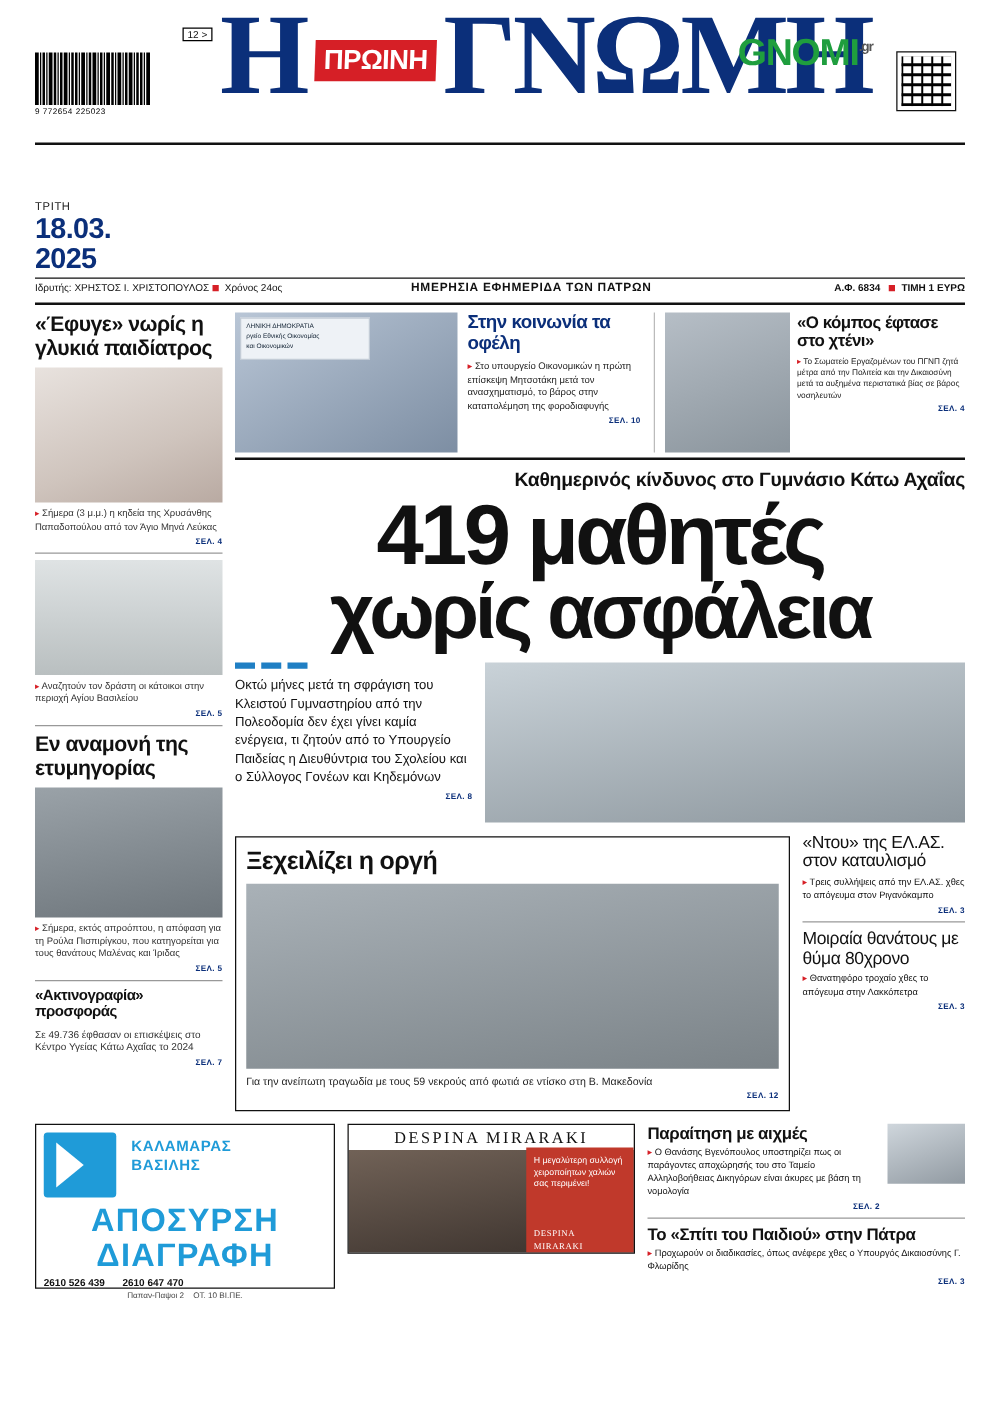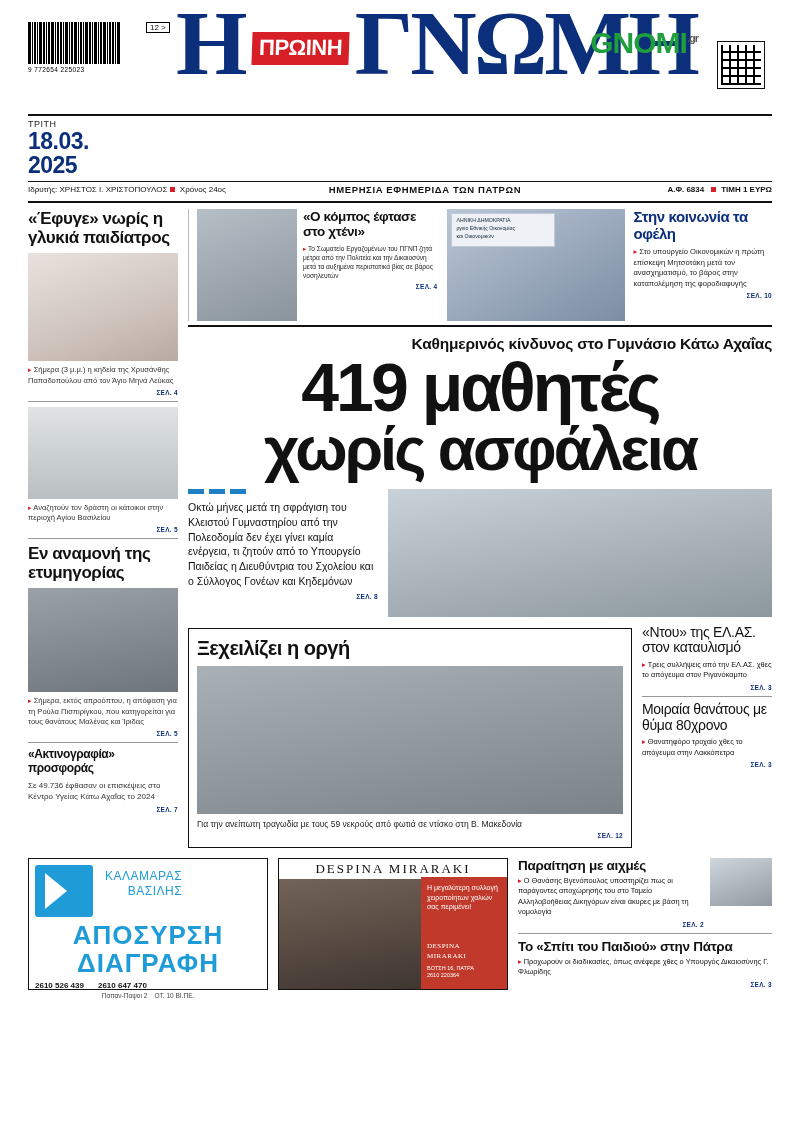--- a/index.html
+++ b/index.html
@@ -6,21 +6,21 @@
   html, body {
     width: 800px; height: 1137px;
     background: #ffffff;
     font-family: "Liberation Sans", sans-serif;
     color: #111;
     overflow: hidden;
   }
   .page { position: relative; width: 800px; height: 1137px; padding: 0 28px; }
 
   
-  .masthead { position: relative; height: 112px; display: flex; align-items: flex-start; }
+  .masthead { position: relative; height: 112px; display: flex; align-items: center; }
   .barcode-block { width: 110px; padding-top: 22px; }
   .barcode { display: flex; align-items: flex-end; height: 42px; gap: 1px; }
   .barcode i { display: block; background: #000; width: 2px; height: 42px; }
   .barcode i.w { width: 1px; }
   .barcode i.t { width: 3px; }
   .barcode-num { font-size: 6.5px; letter-spacing: .4px; margin-top: 2px; color: #000; font-family: "Liberation Sans", sans-serif; }
   .issue-chip { position: absolute; left: 118px; top: 22px; font-size: 8px; border: 1px solid #000; padding: 0 3px; background: #fff; }
 
   .title-wrap { flex: 1; position: relative; height: 112px; }
   .logo-row { display: flex; align-items: center; height: 86px; padding-left: 38px; }
@@ -47,21 +47,21 @@
   }
   .gnomi-gr small { font-size: 11px; color: #555; vertical-align: super; }
   .qr { position: absolute; right: 8px; top: 42px; width: 46px; height: 46px;
         background:
           linear-gradient(90deg,#000 25%,transparent 0) 0 0/8px 8px,
           linear-gradient(0deg,#000 25%,transparent 0) 0 0/8px 8px,
           #fff;
         border: 3px solid #fff; outline: 1px solid #111; }
 
   .date-row { display: flex; align-items: flex-start; border-top: 2px solid #111; margin-top: 2px; }
-  .date-box { width: 110px; padding: 3px 0 2px; }
+  .date-box { width: 110px; padding: 3px 0 2px; margin-top: 41px; }
   .date-day { font-size: 9px; letter-spacing: .5px; color: #222; }
   .date-main { font-size: 23px; font-weight: bold; color: #0b2f7a; letter-spacing: -.5px; line-height: 1.05; }
   .sub-row { display: flex; align-items: center; width: 100%; font-size: 8px; border-top: 1px solid #111; padding-top: 2px; margin-top: 2px; }
   .sub-left { flex: 0 0 230px; }
   .sub-mid { flex: 1; text-align: center; font-weight: bold; font-size: 9.5px; letter-spacing: .6px; }
   .sub-right { flex: 0 0 180px; text-align: right; font-weight: bold; font-size: 8px; }
   .red-sq { display: inline-block; width: 5px; height: 5px; background: #d61f26; margin-right: 3px; }
 
   
   .content { display: flex; gap: 10px; margin-top: 6px; }
@@ -103,26 +103,26 @@
   .col-right { width: 130px; }
   .rr-head { font-size: 14px; font-weight: normal; line-height: 1.12; color: #111; letter-spacing: -.3px; }
   .rr-body { font-size: 7.4px; line-height: 1.4; margin-top: 4px; }
 
   
   .bottom { display: flex; gap: 10px; margin-top: 10px; align-items: flex-start; }
   .ad-kal { width: 240px; height: 132px; border: 1px solid #111; background: #fff; position: relative; padding: 6px; }
   .kal-logo { width: 58px; height: 52px; background: #1f9bd8; position: relative; border-radius: 3px; }
   .kal-logo:after { content: ""; position: absolute; left: 10px; top: 8px; width: 0; height: 0;
       border-left: 22px solid #fff; border-top: 18px solid transparent; border-bottom: 18px solid transparent; }
-  .kal-name { position: absolute; left: 76px; top: 10px; font-size: 12px; font-weight: normal; color: #1f9bd8; line-height: 1.25; letter-spacing: .5px; text-align: right; }
+  .kal-name { position: absolute; left: 76px; top: 10px; font-size: 12px; font-weight: bold; color: #1f9bd8; line-height: 1.25; letter-spacing: .5px; }
   .kal-big { font-size: 26px; font-weight: bold; color: #1f9bd8; letter-spacing: 1px; text-align: center; margin-top: 4px; line-height: 1.08; }
   .kal-phones { display: flex; justify-content: flex-start; gap: 14px; font-size: 8px; font-weight: bold; margin-top: 4px; }
   .kal-foot { text-align: center; font-size: 6.5px; color: #444; margin-top: 2px; }
 
-  .ad-mir { width: 230px; height: 132px; border: 1px solid #111; position: relative; overflow: hidden; background: #2a2320; }
+  .ad-mir { width: 230px; height: 104px; border: 1px solid #111; position: relative; overflow: hidden; background: #2a2320; }
   .mir-top { background: #fff; color: #111; font-family: "Liberation Serif", serif; font-size: 13px; letter-spacing: 2px; text-align: center; padding: 2px 0; }
   .mir-right { position: absolute; right: 0; top: 18px; width: 86px; bottom: 0; background: #c0392b; color: #fff; font-size: 7px; padding: 6px; line-height: 1.4; }
 
   .col-right2 { flex: 1; }
   .b-head { font-size: 13.5px; font-weight: bold; letter-spacing: -.3px; }
   .b-body { font-size: 7.4px; line-height: 1.42; margin-top: 3px; }
   .thin-div { border-top: 1px solid #999; margin: 5px 0; }
 
   
   .ph-girl { background: linear-gradient(160deg,#e8e2de,#cfc4bd 60%,#b9aaa2); }
@@ -246,37 +246,37 @@
       <div>
         <div class="lead-head" style="font-size:12px">«Ακτινογραφία» προσφοράς</div>
         <div class="cap" style="font-size:8px">Σε 49.736 έφθασαν οι επισκέψεις στο Κέντρο Υγείας Κάτω Αχαΐας το 2024</div>
         <div class="pg">ΣΕΛ. 7</div>
       </div>
     </div>
 
     <div class="col-mid">
 
       <div class="top-strip">
+        <div class="ts-box" style="display:flex;gap:8px;flex:1.35">
+          <div class="photo ph-gov" style="width:178px;height:112px;flex:none;position:relative">
+            <div style="position:absolute;left:4px;top:4px;width:104px;height:34px;background:#eef2f6;border:1px solid #c3ccd6;font-size:5.2px;line-height:1.5;color:#123;padding:3px 4px;">ΛΗΝΙΚΗ ΔΗΜΟΚΡΑΤΙΑ<br>ργείο Εθνικής Οικονομίας<br>και Οικονομικών</div>
+          </div>
+          <div style="flex:1">
+            <div class="ts-head">Στην κοινωνία τα οφέλη</div>
+            <div class="ts-body"><span class="tri" style="color:#d61f26">▸</span> <span>Στο υπουργείο Οικονομικών η πρώτη επίσκεψη Μητσοτάκη μετά τον ανασχηματισμό, το βάρος στην καταπολέμηση της φοροδιαφυγής</span></div>
+            <div class="pg">ΣΕΛ. 10</div>
+          </div>
+        </div>
+
         <div class="ts-box" style="display:flex;gap:6px;flex:1;border-left:1px solid #bbb;padding-left:8px">
           <div class="photo ph-hosp" style="width:100px;height:112px;flex:none"></div>
           <div style="flex:1">
             <div class="ts-head" style="font-size:13.5px;color:#111">«Ο κόμπος έφτασε στο χτένι»</div>
             <div class="ts-body" style="font-size:6.6px"><span class="tri" style="color:#d61f26">▸</span> <span>Το Σωματείο Εργαζομένων του ΠΓΝΠ ζητά μέτρα από την Πολιτεία και την Δικαιοσύνη μετά τα αυξημένα περιστατικά βίας σε βάρος νοσηλευτών</span></div>
             <div class="pg">ΣΕΛ. 4</div>
-          </div>
-        </div>
-
-        <div class="ts-box" style="display:flex;gap:8px;flex:1.35">
-          <div class="photo ph-gov" style="width:178px;height:112px;flex:none;position:relative">
-            <div style="position:absolute;left:4px;top:4px;width:104px;height:34px;background:#eef2f6;border:1px solid #c3ccd6;font-size:5.2px;line-height:1.5;color:#123;padding:3px 4px;">ΛΗΝΙΚΗ ΔΗΜΟΚΡΑΤΙΑ<br>ργείο Εθνικής Οικονομίας<br>και Οικονομικών</div>
-          </div>
-          <div style="flex:1">
-            <div class="ts-head">Στην κοινωνία τα οφέλη</div>
-            <div class="ts-body"><span class="tri" style="color:#d61f26">▸</span> <span>Στο υπουργείο Οικονομικών η πρώτη επίσκεψη Μητσοτάκη μετά τον ανασχηματισμό, το βάρος στην καταπολέμηση της φοροδιαφυγής</span></div>
-            <div class="pg">ΣΕΛ. 10</div>
           </div>
         </div>
       </div>
 
       <div style="border-top:2px solid #111;margin-top:4px"></div>
 
       <div>
         <div class="kicker">Καθημερινός κίνδυνος στο Γυμνάσιο Κάτω Αχαΐας</div>
         <div class="mega">419 μαθητές</div>
         <div class="mega line2">χωρίς ασφάλεια</div>

